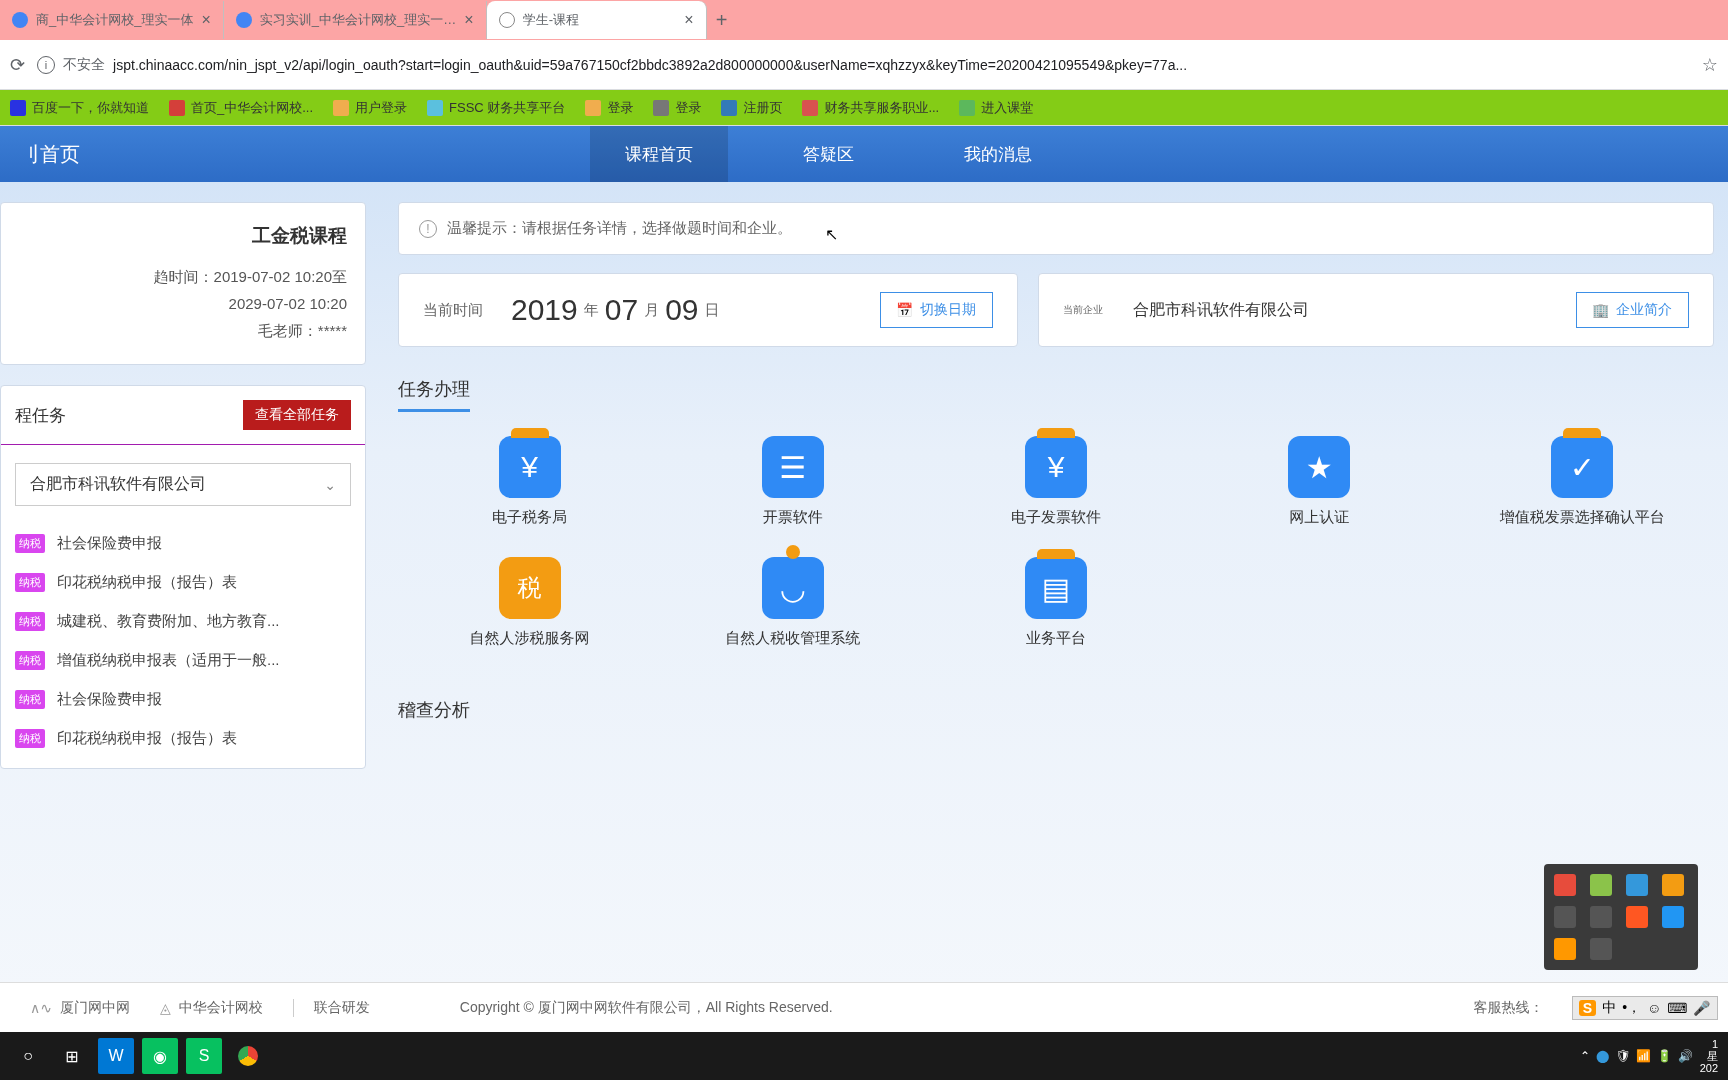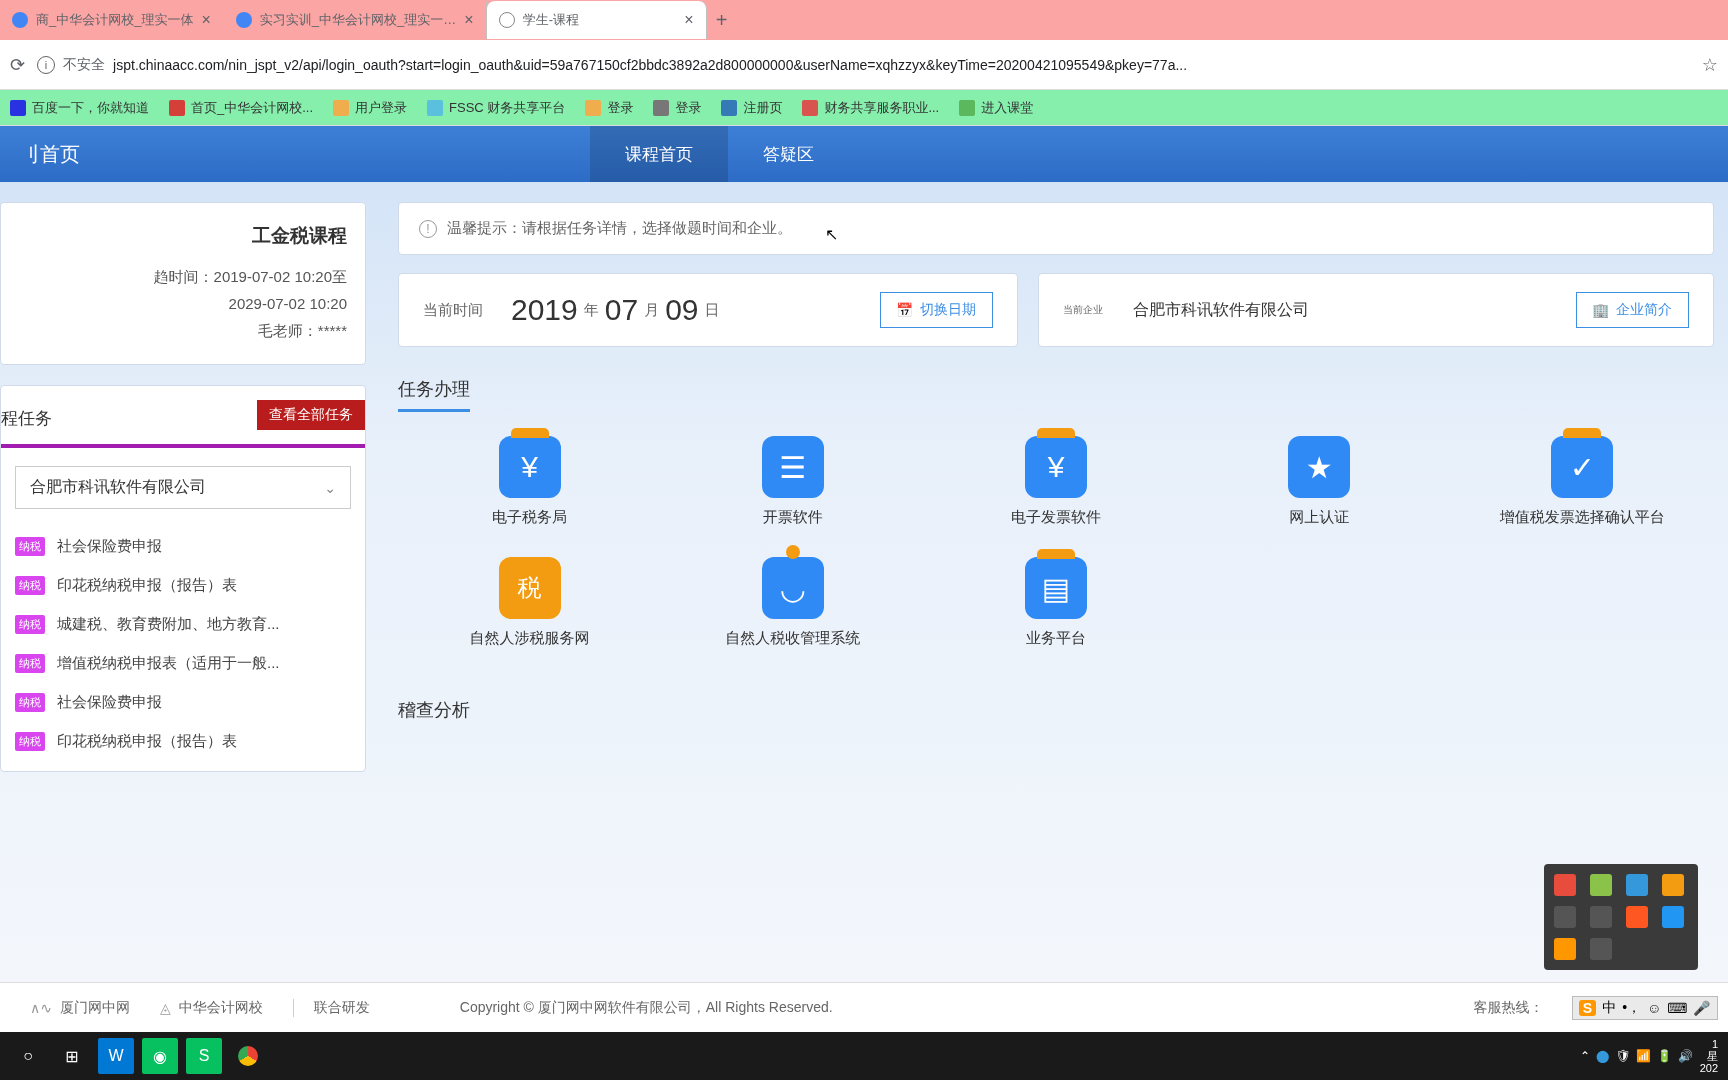--- a/index.html
+++ b/index.html
@@ -14,41 +14,41 @@
 .tab-new { width: 30px; height: 30px; display: flex; align-items: center; justify-content: center; font-size: 20px; color: #5f6368; cursor: pointer; }
 
 .address-bar { background: #fff; height: 50px; display: flex; align-items: center; padding: 0 10px; gap: 12px; border-bottom: 1px solid #dadce0; }
 .reload-icon { font-size: 18px; color: #5f6368; }
 .url-section { flex: 1; display: flex; align-items: center; gap: 8px; }
 .info-icon { width: 18px; height: 18px; border: 1.5px solid #5f6368; border-radius: 50%; display: flex; align-items: center; justify-content: center; font-size: 11px; color: #5f6368; }
 .insecure { color: #5f6368; font-size: 14px; }
 .url { color: #202124; font-size: 14px; flex: 1; }
 .star-icon { font-size: 18px; color: #5f6368; }
 
-.bookmarks-bar { background: #86efac; height: 36px; display: flex; align-items: center; padding: 0 10px; gap: 20px; border-bottom: 1px solid #dadce0; }
+.bookmarks-bar { background: #84cc16; height: 36px; display: flex; align-items: center; padding: 0 10px; gap: 20px; border-bottom: 1px solid #dadce0; }
 .bookmark { display: flex; align-items: center; gap: 6px; font-size: 13px; color: #333; cursor: pointer; }
 .bm-icon { width: 16px; height: 16px; border-radius: 2px; display: inline-block; }
 
 
 .main-nav { background: linear-gradient(to bottom, #3d7fd6, #2d6cc6); height: 56px; display: flex; align-items: center; color: #fff; }
 .nav-left { padding: 0 20px; font-size: 20px; }
-.nav-center { display: flex; margin-left: 490px; }
+.nav-center { display: flex; margin-left: 490px; gap: 40px; }
 .nav-item { padding: 0 35px; height: 56px; display: flex; align-items: center; font-size: 17px; cursor: pointer; }
 .nav-item.active { background: rgba(0,0,0,0.15); }
 
 
 .content { display: flex; background: linear-gradient(to bottom, #d4e4f7 0%, #e8f0fa 30%, #f5f8fc 100%); height: calc(100% - 182px); padding-top: 20px; }
 
 .left-panel { width: 380px; padding: 0 14px 0 0; }
 .course-card { background: #fff; border-radius: 4px; padding: 20px 18px; border: 1px solid #d0dae8; margin-bottom: 20px; text-align: right; }
 .course-title { font-size: 19px; font-weight: bold; color: #333; margin-bottom: 14px; }
 .course-line { font-size: 15px; color: #555; line-height: 1.8; }
 
 .task-card { background: #fff; border-radius: 4px; border: 1px solid #d0dae8; }
-.task-header { display: flex; align-items: flex-end; justify-content: space-between; padding: 14px 0; border-bottom: 4px solid #a21caf; }
+.task-header { display: flex; align-items: center; justify-content: space-between; padding: 14px 14px; border-bottom: 1px solid #a21caf; }
 .task-title { font-size: 17px; color: #333; }
 .view-all-btn { background: #b91c1c; color: #fff; padding: 6px 12px; font-size: 14px; border: none; cursor: pointer; }
 .company-select { margin: 18px 14px; border: 1px solid #ccc; padding: 10px 14px; display: flex; justify-content: space-between; align-items: center; cursor: pointer; font-size: 16px; color: #333; }
 .chevron { color: #888; font-size: 14px; }
 .task-list { padding-bottom: 10px; }
 .task-item { display: flex; align-items: center; padding: 10px 14px; gap: 12px; font-size: 15px; color: #444; cursor: pointer; }
 .task-badge { background: #d946ef; color: #fff; font-size: 11px; padding: 2px 4px; border-radius: 2px; min-width: 24px; text-align: center; }
 
 .right-panel { flex: 1; padding: 0 14px 0 18px; }
 .tip-bar { background: #fff; border-radius: 4px; border: 1px solid #d0dae8; padding: 16px 20px; margin-bottom: 18px; color: #666; font-size: 15px; display: flex; align-items: center; gap: 10px; }
@@ -170,20 +170,21 @@
       <span class="bm-icon" style="background:#5cb85c"></span>
       <span>进入课堂</span>
     </div>
 </div>
 
 <div class="main-nav">
   <div class="nav-left">刂首页</div>
   <div class="nav-center">
     <div class="nav-item active">课程首页</div>
     <div class="nav-item">答疑区</div>
+    <div class="nav-item">我的消息</div>
   </div>
 </div>
 
 <div class="content">
   <div class="left-panel">
     <div class="course-card">
       <div class="course-title">工金税课程</div>
       <div class="course-line"><span>趋时间：</span><span>2019-07-02 10:20至</span></div>
       <div class="course-line" style="padding-left:58px">2029-07-02 10:20</div>
       <div class="course-line"><span>毛老师：</span><span>*****</span></div>

